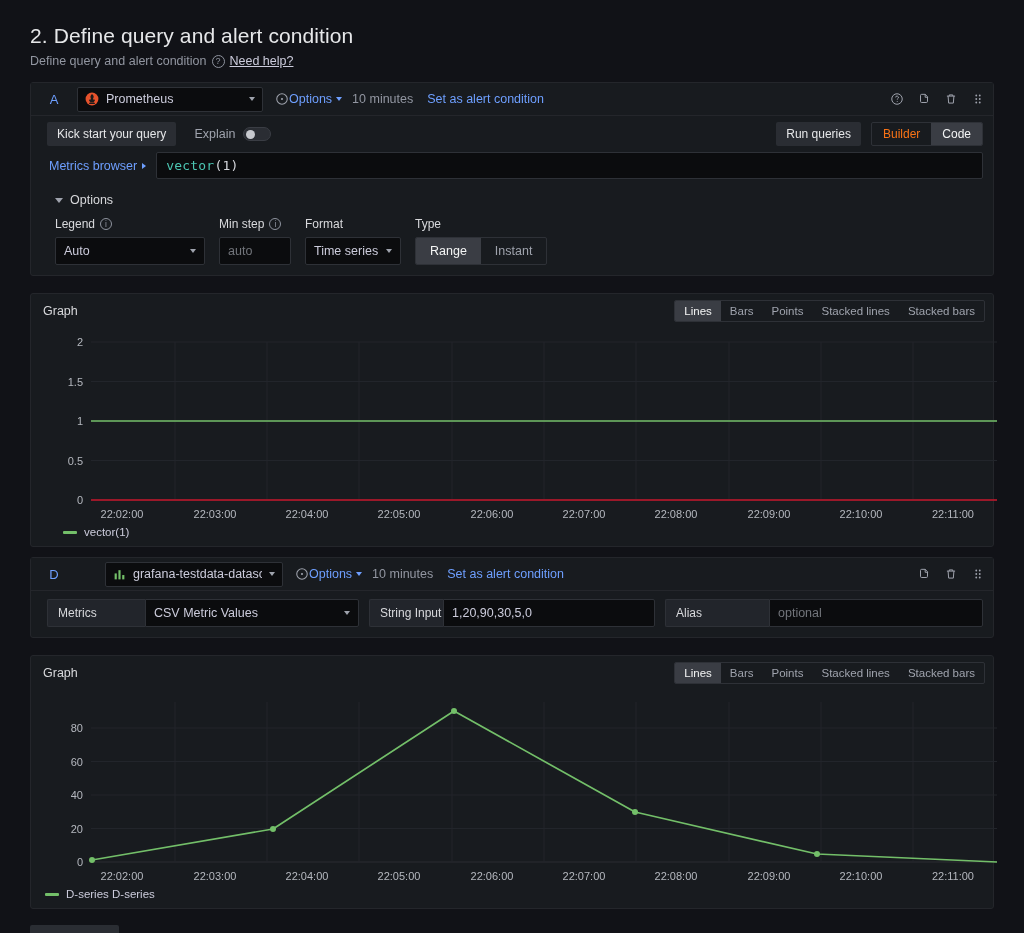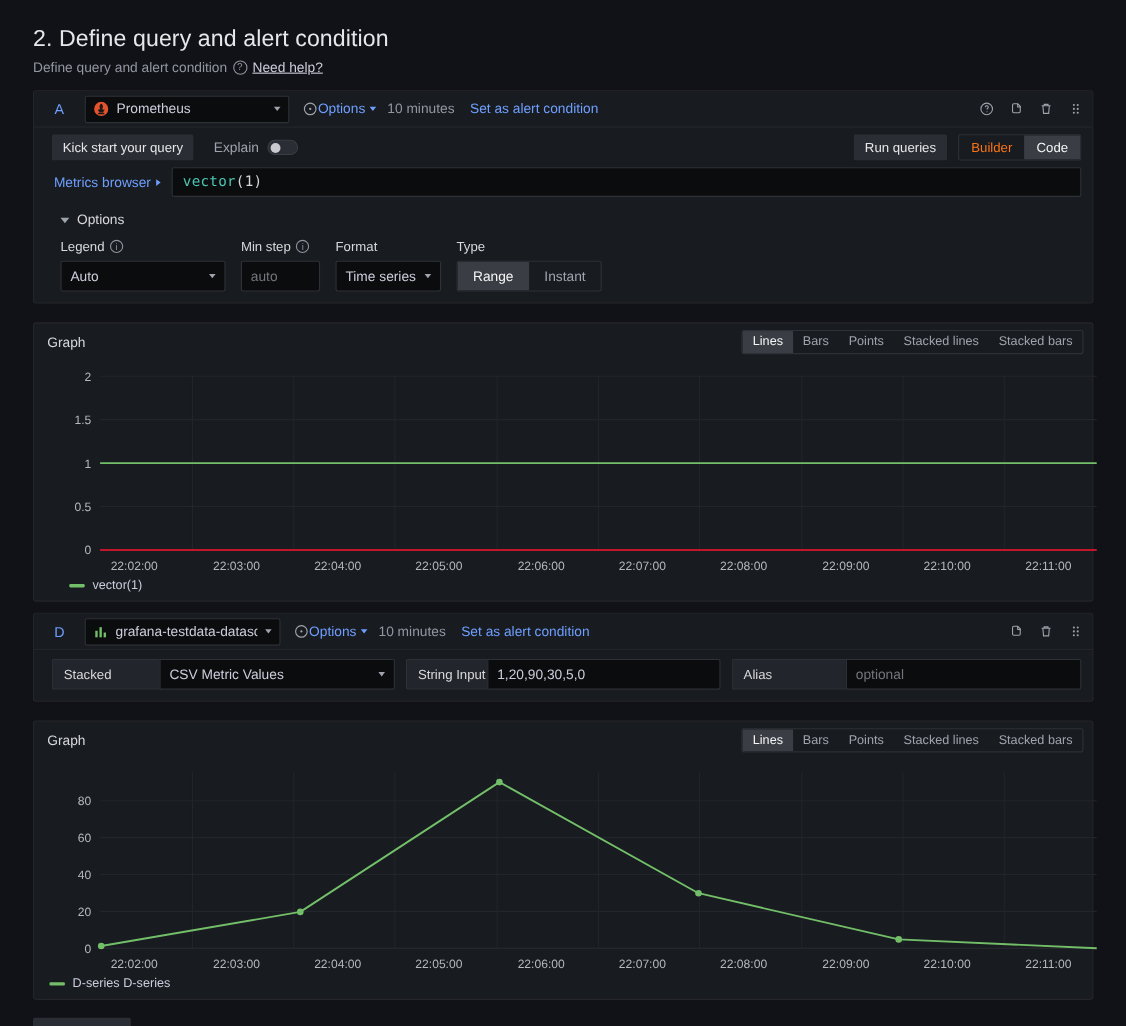--- a/index.html
+++ b/index.html
@@ -51,21 +51,21 @@
     width: 46px; text-align: center;
     color: #6e9fff; font-size: 13px; font-weight: 500;
   }
   .ds-picker {
     display: flex; align-items: center; gap: 7px;
     background: #0b0c0e; border: 1px solid #2e3137;
     border-radius: 2px; height: 25px; padding: 0 7px;
     min-width: 186px; max-width: 186px;
     font-size: 12.5px; color: #ccccdc; cursor: pointer;
   }
-  .ds-picker.wide { min-width: 178px; max-width: 178px; }
+  .ds-picker.wide { min-width: 178px; max-width: 178px; margin-left: 28px; }
   .ds-name {
     flex: 1; white-space: nowrap; overflow: hidden;
     text-overflow: clip;
   }
   .chev {
     width: 0; height: 0; border-left: 3.5px solid transparent;
     border-right: 3.5px solid transparent; border-top: 4px solid #9fa3ad;
     flex-shrink: 0;
   }
   .hdr-sep { width: 12px; }
@@ -449,21 +449,21 @@
               <circle cx="9" cy="12" r="1.6"></circle>
                 <circle cx="15" cy="12" r="1.6"></circle>
               <circle cx="9" cy="18" r="1.6"></circle>
                 <circle cx="15" cy="18" r="1.6"></circle>
             </svg>
           </span>
         </div>
       </div>
 
       <div class="td-row">
-        <div class="inline-label" style="width:98px">Stacked</div>
+        <div class="inline-label" style="width:98px">Metrics</div>
         <div class="select-box" style="width:214px;border-radius:0 2px 2px 0">
           <span>CSV Metric Values</span>
           <span class="chev"></span>
         </div>
         <div class="td-gap"></div>
         <div class="inline-label" style="width:74px">String Input</div>
         <div class="input-box" style="width:212px;border-radius:0 2px 2px 0">1,20,90,30,5,0</div>
         <div class="td-gap"></div>
         <div class="inline-label" style="width:104px">Alias</div>
         <div class="input-box ph" style="width:214px;border-radius:0 2px 2px 0">optional</div>

